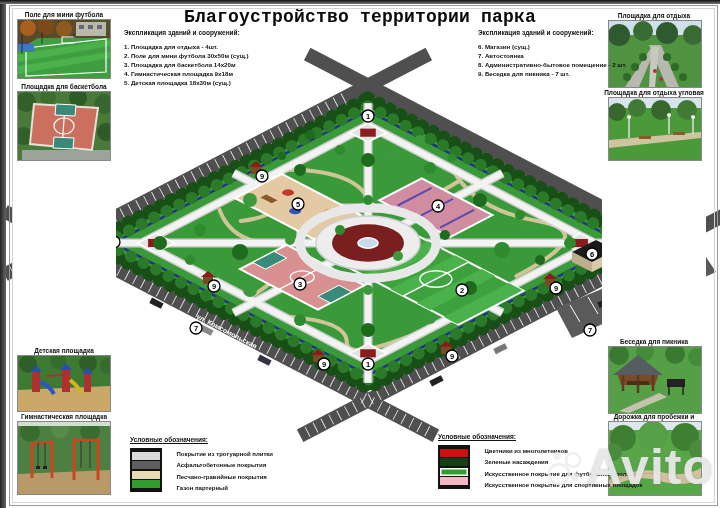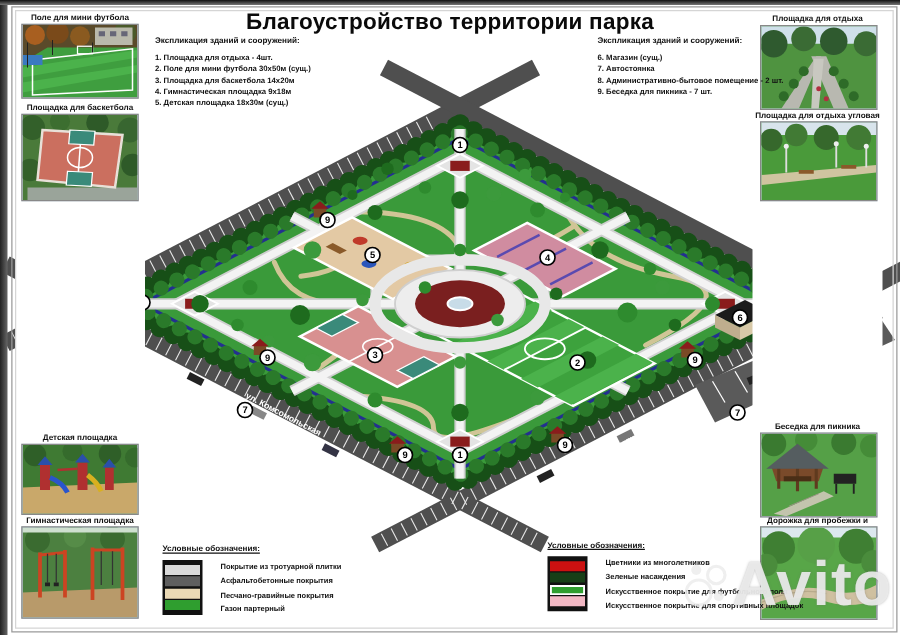--- a/index.html
+++ b/index.html
@@ -5,21 +5,21 @@
   html,body{margin:0;padding:0;}
   body{width:720px;height:508px;position:relative;background:#fff;overflow:hidden;
        font-family:"Liberation Sans",sans-serif;}
   
   .edge-left{position:absolute;left:0;top:0;width:6px;height:508px;background:linear-gradient(90deg,#222,#666);z-index:6;}
   .edge-top{position:absolute;left:0;top:0;width:720px;height:4px;background:linear-gradient(180deg,#111,#777);z-index:6;}
   .frame{position:absolute;left:9px;top:5px;right:2px;bottom:2px;border:1px solid #9a9a9a;z-index:5;pointer-events:none;}
   .frame2{position:absolute;left:12px;top:8px;right:5px;bottom:5px;border:1px solid #d5d5d5;z-index:5;pointer-events:none;}
 
   .title{position:absolute;left:110px;right:110px;top:7px;text-align:center;
-         font-size:18px;font-weight:bold;color:#0a0a0a;z-index:3;letter-spacing:.2px;}
+         font-size:18px;font-weight:bold;color:#0a0a0a;z-index:3;letter-spacing:.2px;font-family:Liberation Mono, monospace;}
 
   .col{position:absolute;top:8px;bottom:6px;width:104px;background:#fff;z-index:2;}
   .col-left{left:12px;}
   .col-right{left:602px;}
 
   .caption{position:absolute;width:104px;text-align:center;font-size:6.5px;font-weight:bold;color:#111;z-index:3;}
   .photo{position:absolute;width:92px;border:1px solid #888;z-index:3;overflow:hidden;background:#cde;}
   .photo svg{display:block;width:100%;height:100%;}
 
   

